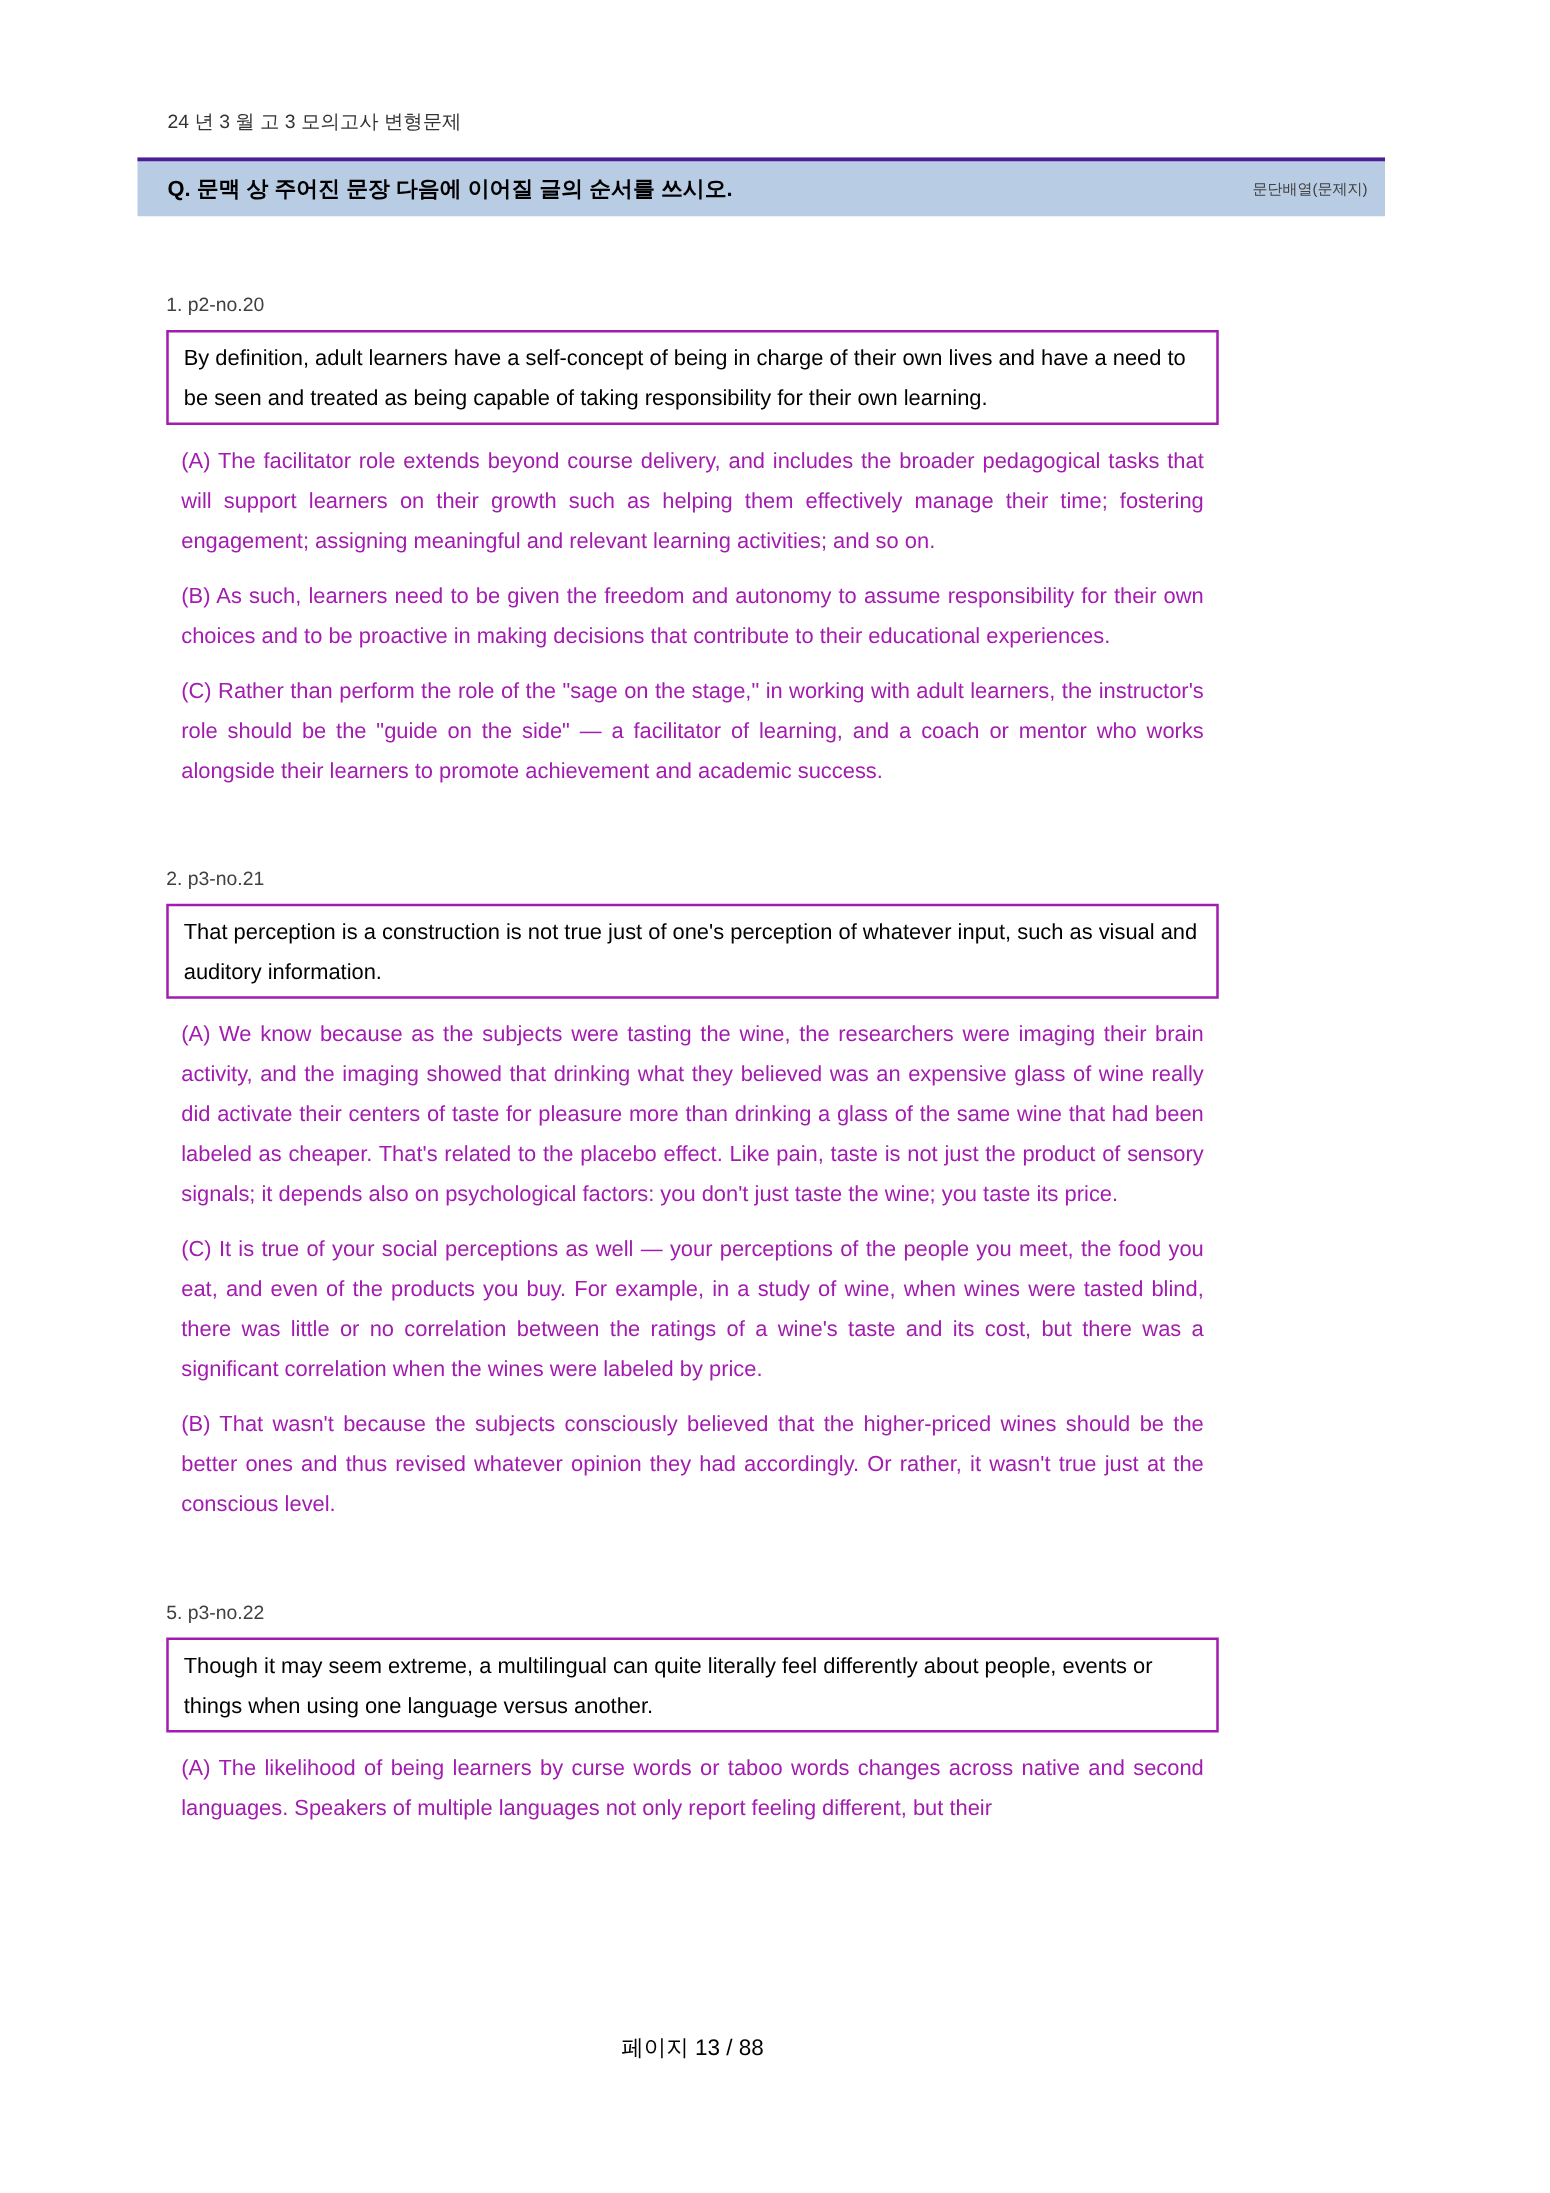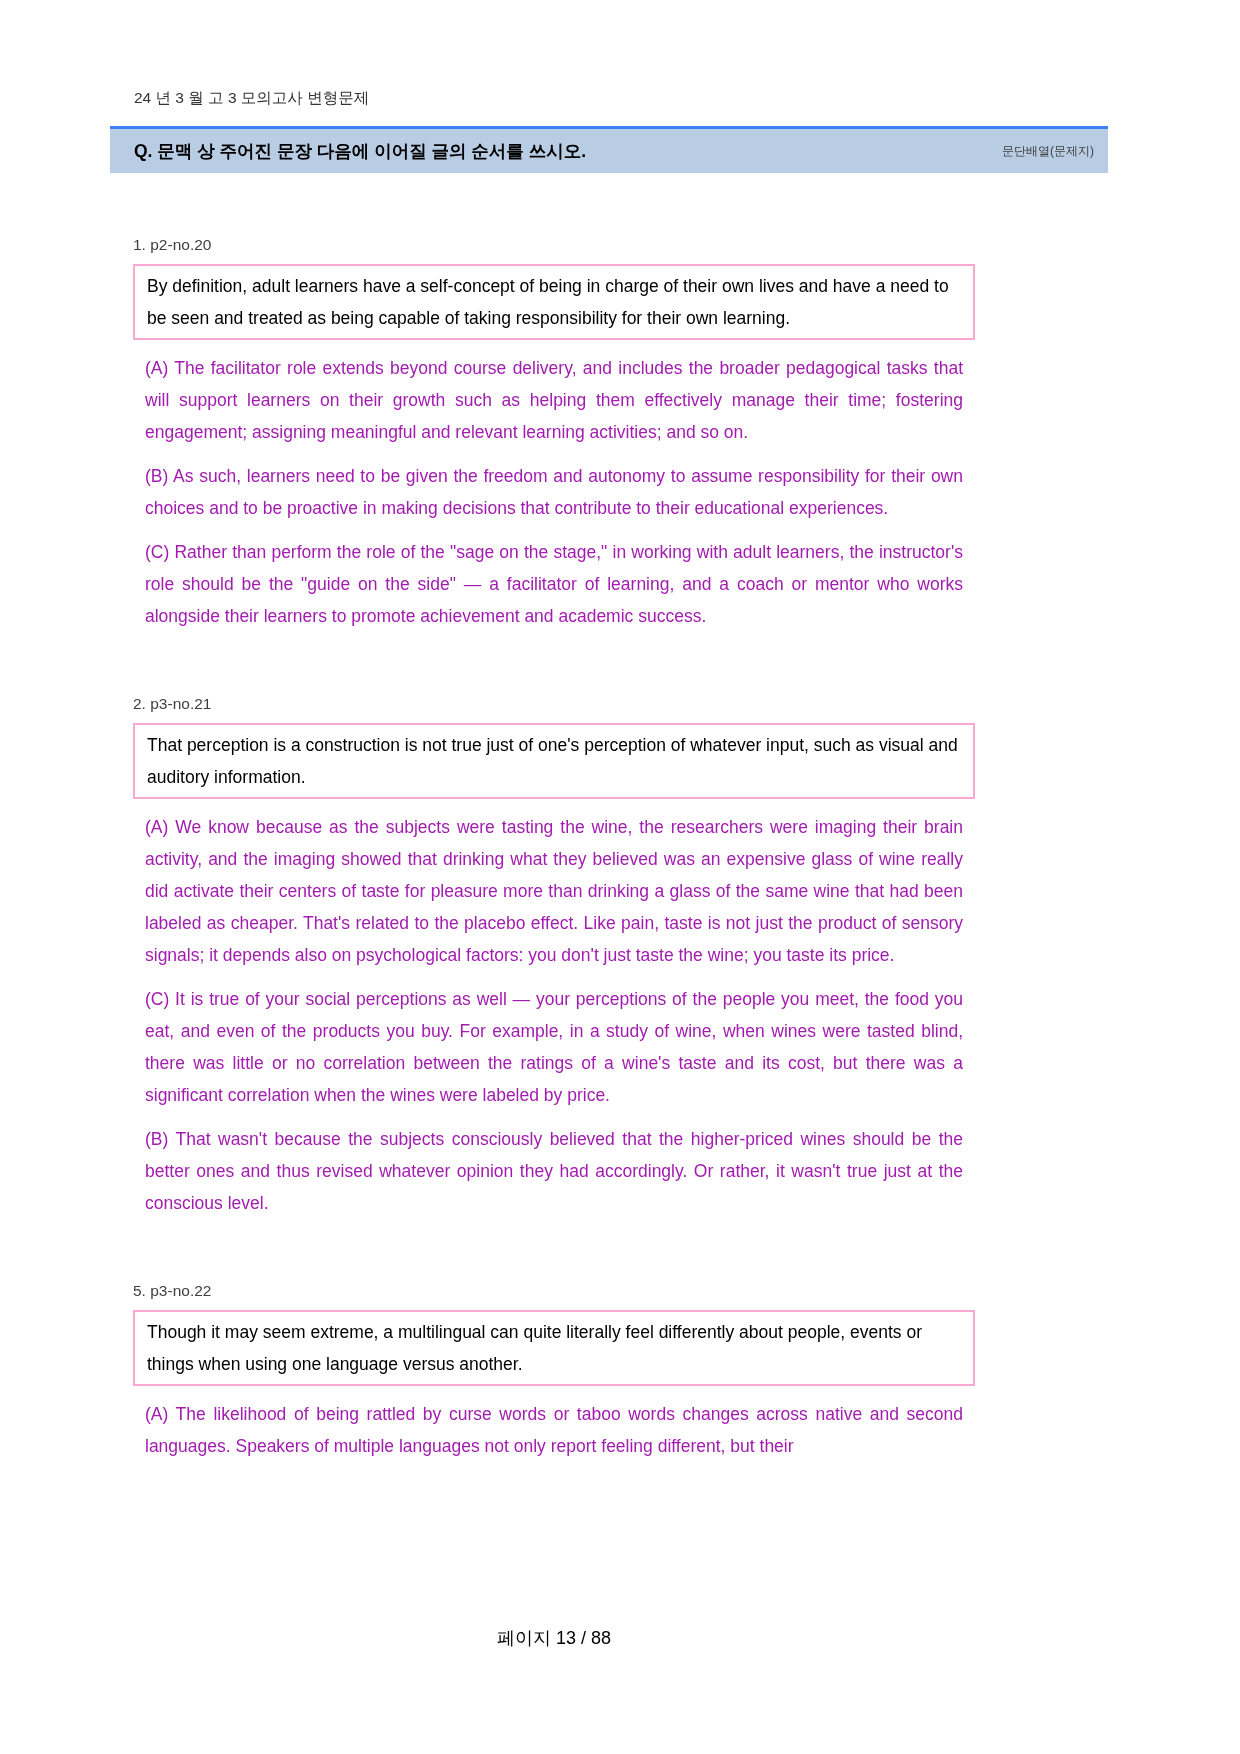--- a/index.html
+++ b/index.html
@@ -20,21 +20,21 @@
     margin-left: 134px;
     font-size: 15.5px;
     color: #333333;
     line-height: 20px;
   }
   .banner {
     margin: 18px 0 0 110px;
     width: 998px;
     height: 47px;
     background: #b8cce4;
-    border-top: 3px solid #3b82f6;
+    border-top: 3px solid #4c1d95;
     display: flex;
     align-items: center;
     justify-content: space-between;
     padding: 0 14px 0 24px;
   }
   .banner-q {
     font-weight: 700;
     font-size: 17.5px;
     color: #000;
   }
@@ -47,21 +47,21 @@
     width: 842px;
   }
   .question { margin-top: 62px; }
   .q-label {
     font-size: 15.5px;
     color: #404040;
     line-height: 19px;
     margin-bottom: 10px;
   }
   .given-box {
-    border: 2px solid #f9a8d4;
+    border: 2px solid #a21caf;
     padding: 4px 12px;
     margin-bottom: 4px;
   }
   .given-box p {
     margin: 0;
     font-size: 17.5px;
     line-height: 32px;
     color: #000;
   }
   .para {
@@ -114,21 +114,21 @@
       <p class="para">(A) We know because as the subjects were tasting the wine, the researchers were imaging their brain activity, and the imaging showed that drinking what they believed was an expensive glass of wine really did activate their centers of taste for pleasure more than drinking a glass of the same wine that had been labeled as cheaper. That's related to the placebo effect. Like pain, taste is not just the product of sensory signals; it depends also on psychological factors: you don't just taste the wine; you taste its price.</p>
       <p class="para">(C) It is true of your social perceptions as well — your perceptions of the people you meet, the food you eat, and even of the products you buy. For example, in a study of wine, when wines were tasted blind, there was little or no correlation between the ratings of a wine's taste and its cost, but there was a significant correlation when the wines were labeled by price.</p>
       <p class="para">(B) That wasn't because the subjects consciously believed that the higher-priced wines should be the better ones and thus revised whatever opinion they had accordingly. Or rather, it wasn't true just at the conscious level.</p>
     </section>
 
     <section class="question">
       <div class="q-label">5. p3-no.22</div>
       <div class="given-box">
         <p>Though it may seem extreme, a multilingual can quite literally feel differently about people, events or things when using one language versus another.</p>
       </div>
-      <p class="para">(A) The likelihood of being rattled by curse words or taboo words changes across native and second languages. Speakers of multiple languages not only report feeling different, but their</p>
+      <p class="para">(A) The likelihood of being learners by curse words or taboo words changes across native and second languages. Speakers of multiple languages not only report feeling different, but their</p>
     </section>
 
   </div>
 
   <div class="footer">
     <span>페이지</span>
     <span class="page-num">13 / 88</span>
   </div>
 
 </div>

